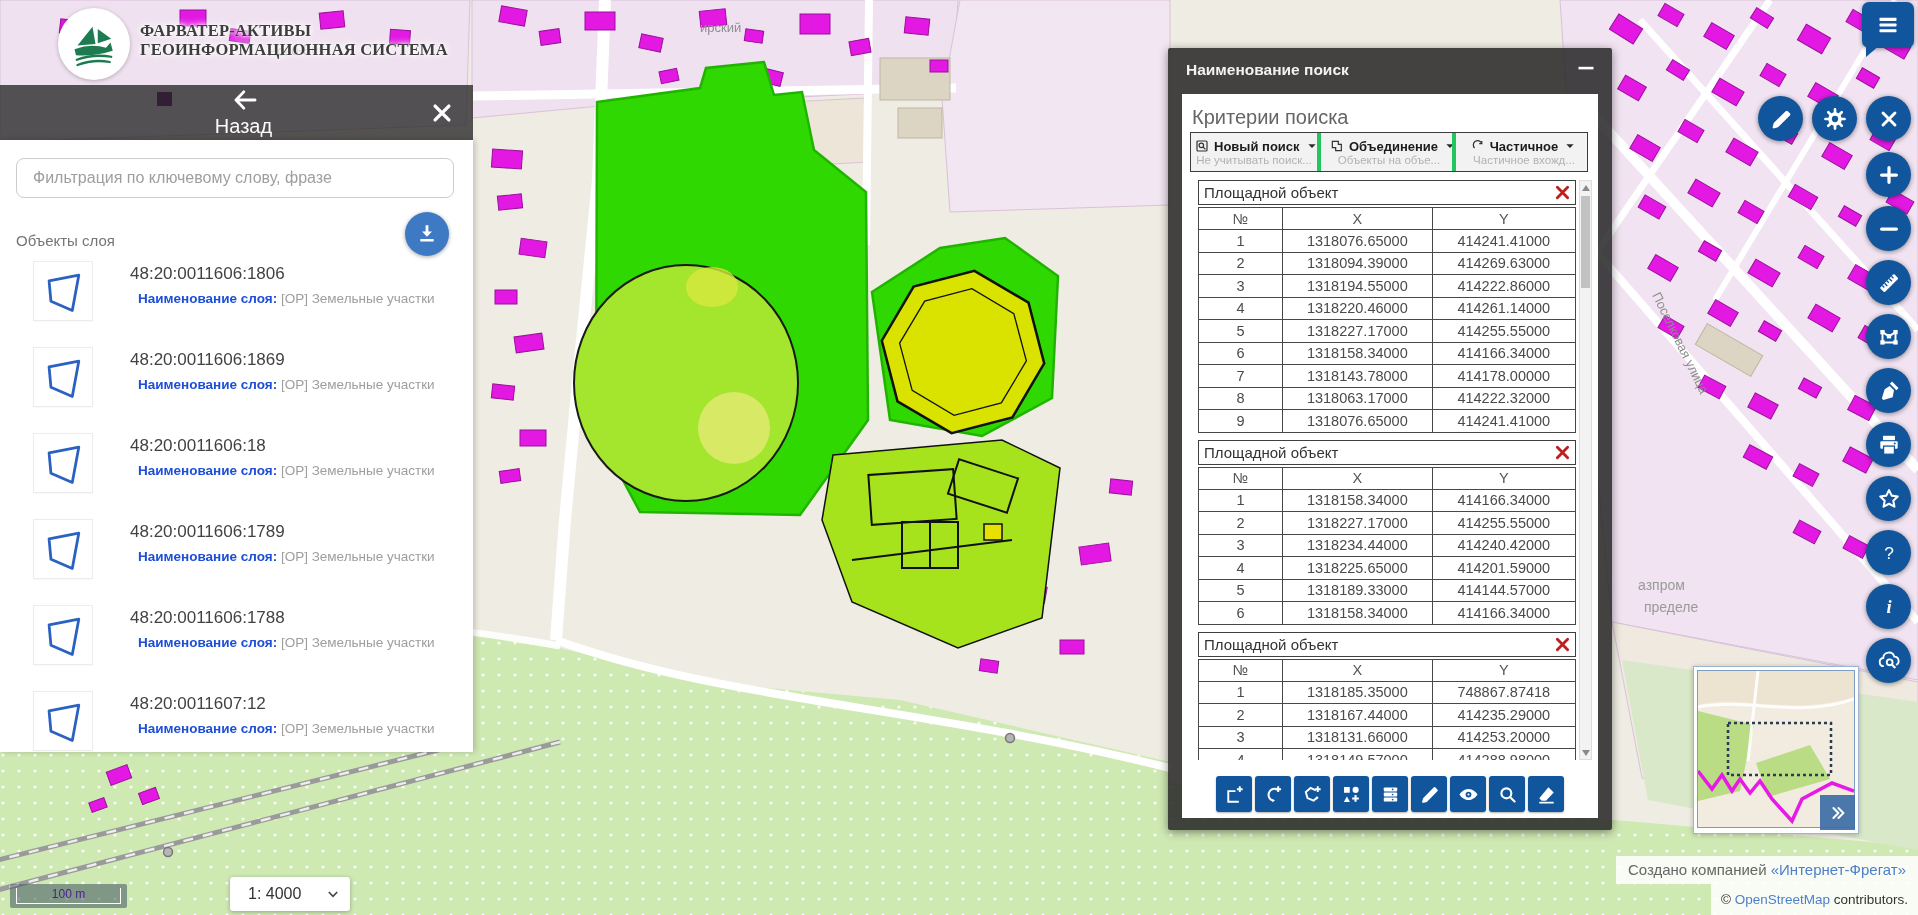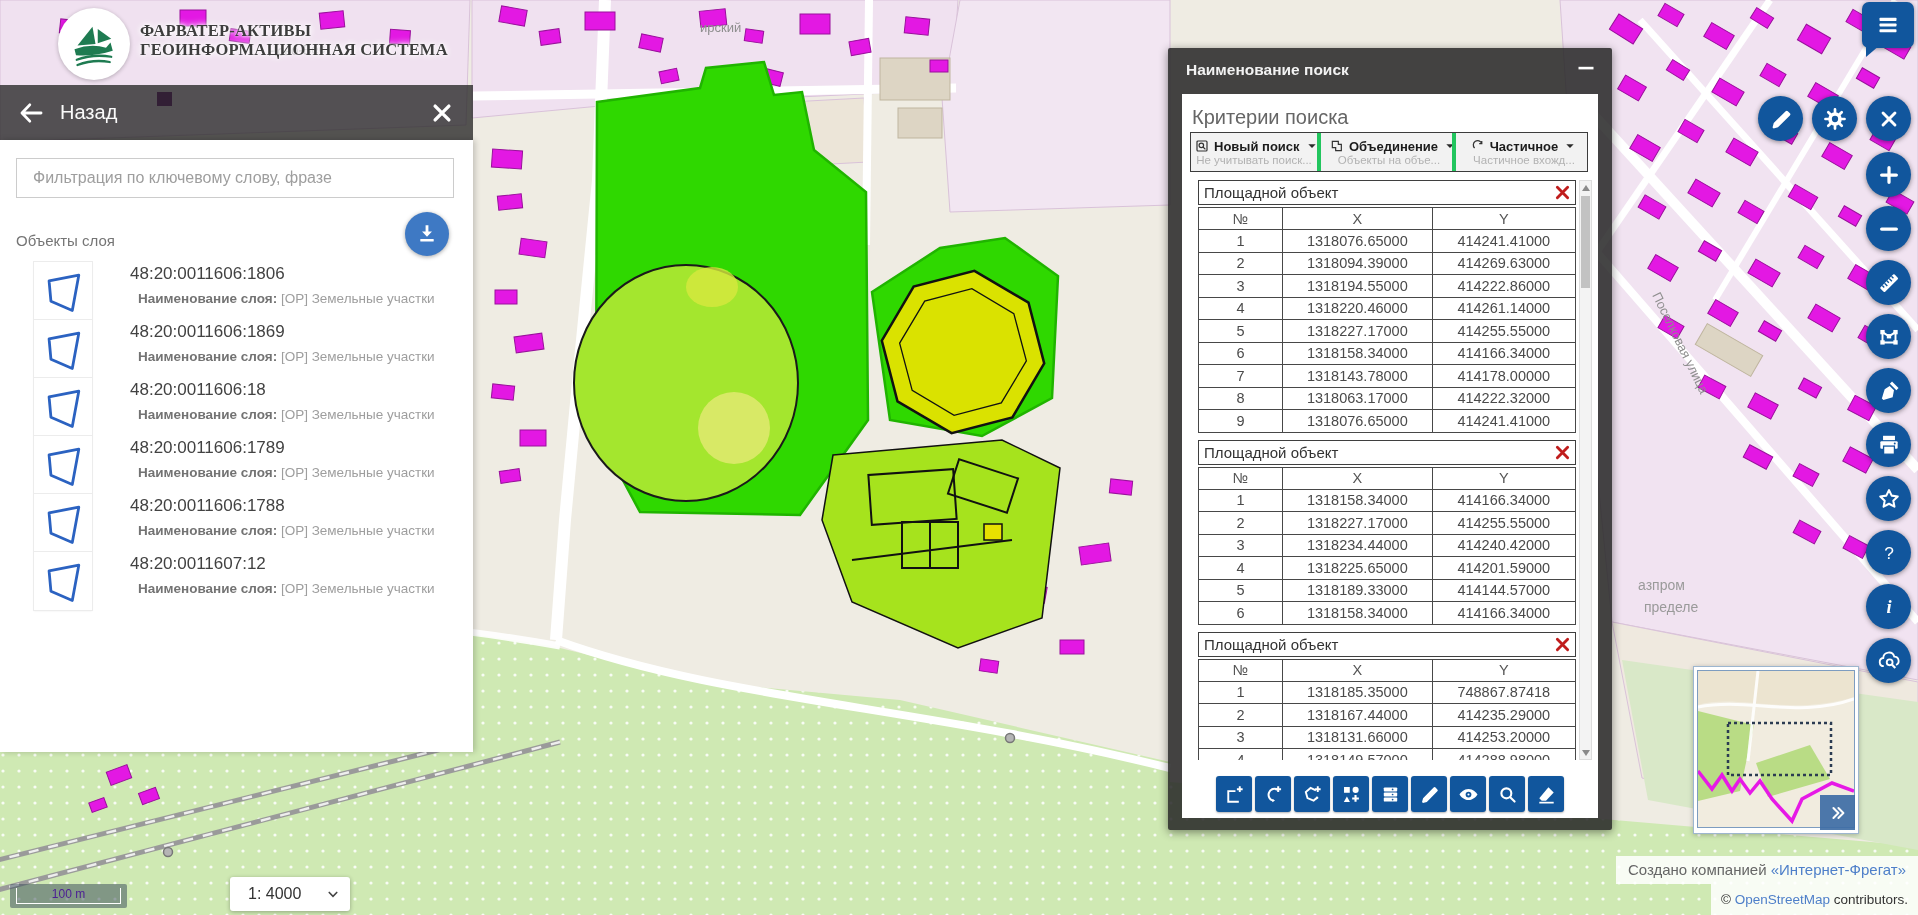--- a/index.html
+++ b/index.html
@@ -17,44 +17,44 @@
   
   #logo{position:absolute;left:58px;top:8px;width:72px;height:72px;background:#fff;
         border-radius:50%;box-shadow:0 1px 4px rgba(0,0,0,.25);display:flex;align-items:center;justify-content:center;}
   #logo svg{width:54px;height:54px;}
   #logo-text{position:absolute;left:140px;top:21px;font-weight:bold;color:#3d3d3d;
              font-size:16.5px;line-height:19px;letter-spacing:.2px;
              text-shadow:0 0 3px #fff,0 0 6px #fff,0 0 8px #fff;font-family:Liberation Serif, serif;}
 
   
   #lp-header{position:absolute;left:0;top:85px;width:473px;height:55px;
-             background:rgba(38,38,38,.78);display:flex;align-items:center;color:#fff;}
+             background:rgba(38,38,38,.78);display:flex;align-items:center;color:#fff;flex-direction:column;}
   #lp-back{width:30px;height:30px;margin-left:16px;cursor:pointer;}
   #lp-back-label{margin-left:14px;font-size:20px;font-weight:500;color:#fafafa;}
   #lp-close{position:absolute;right:16px;top:13px;width:30px;height:30px;cursor:pointer;}
   #lp-body{position:absolute;left:0;top:140px;width:473px;height:612px;background:#fff;
            box-shadow:2px 0 6px rgba(0,0,0,.2);}
   #lp-filter{position:absolute;left:16px;top:18px;width:404px;height:38px;border:1px solid #ccc;
-             border-radius:0;font-size:16px;color:#444;padding:0 16px;outline:none;
+             border-radius:8px;font-size:16px;color:#444;padding:0 16px;outline:none;
              font-family:"Liberation Sans",sans-serif;}
   #lp-filter::placeholder{color:#9e9e9e;}
   #lp-section{position:absolute;left:16px;top:92px;font-size:15px;color:#757575;}
   #lp-download{position:absolute;left:405px;top:72px;width:44px;height:44px;border-radius:50%;
                background:#3e79c4;box-shadow:0 1px 4px rgba(0,0,0,.35);display:flex;
                align-items:center;justify-content:center;cursor:pointer;}
   #lp-download .ic{width:26px;height:26px;}
-  #layer-list{position:absolute;left:0;top:122px;width:481px;display:flex;flex-direction:column;}
+  #layer-list{position:absolute;left:0;top:122px;width:481px;display:flex;flex-direction:column;gap:28px;}
   .layer-item{display:flex;align-items:flex-start;padding-left:34px;cursor:pointer;}
   .tile{width:58px;height:58px;background:#fff;box-shadow:0 0 0 1px #ececec,0 1px 2px rgba(0,0,0,.08);
         display:flex;align-items:center;justify-content:center;flex:none;}
   .tile svg{width:52px;height:52px;}
   .layer-meta{margin-left:38px;padding-top:2px;}
   .layer-title{font-size:17px;color:#424242;}
   .layer-sub{margin-top:7px;font-size:13.5px;color:#9e9e9e;}
-  .layer-sub b{color:#737373;padding-left:8px;}
+  .layer-sub b{color:#1d4ed8;padding-left:8px;}
 
   
   #spanel{position:absolute;left:1168px;top:48px;width:444px;height:782px;
           background:rgba(36,36,36,.85);border-radius:2px;box-shadow:0 2px 10px rgba(0,0,0,.45);}
   #sp-title{position:absolute;left:18px;top:13px;font-size:15.5px;font-weight:bold;color:#f2f2f2;}
   #sp-min{position:absolute;right:14px;top:8px;width:24px;height:24px;cursor:pointer;}
   #sp-body{position:absolute;left:14px;top:46px;width:416px;height:724px;background:#fff;}
   #sp-criteria{position:absolute;left:10px;top:12px;font-size:20px;color:#666;}
   #sp-modes{position:absolute;left:8px;top:38px;width:398px;height:40px;border:1.5px solid #3c3c3c;
             background:#f2f2f2;display:flex;box-sizing:border-box;}

